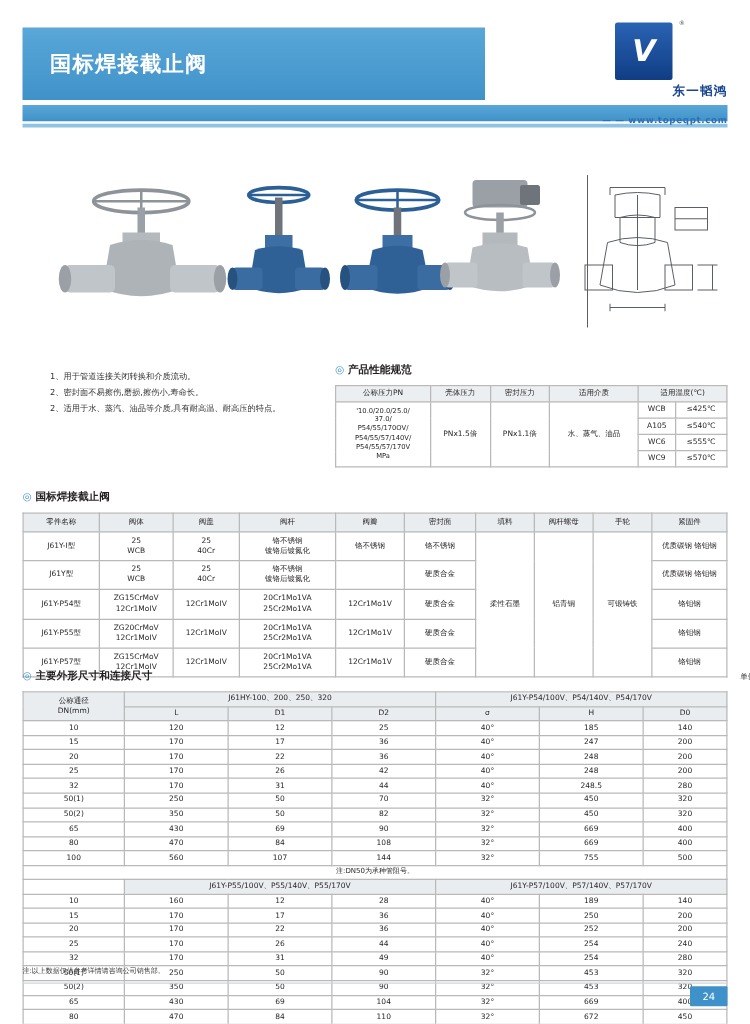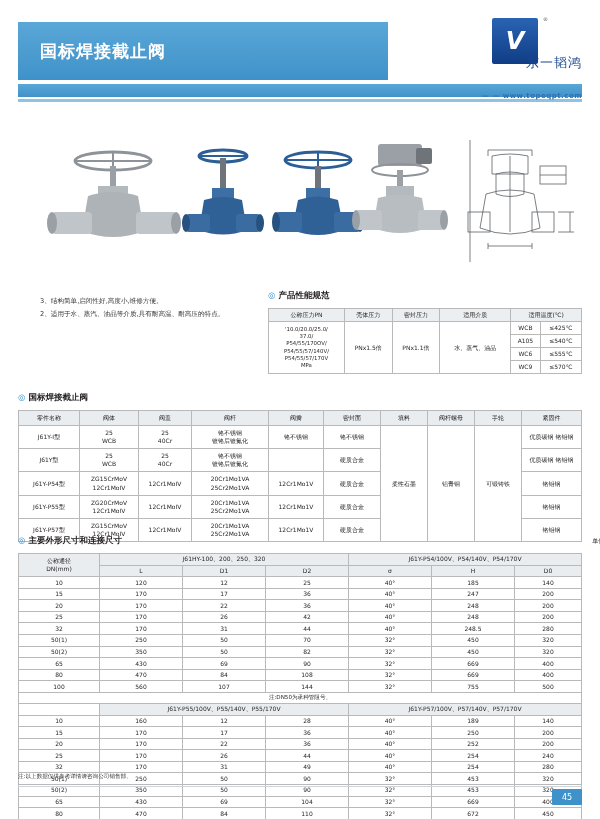--- a/index.html
+++ b/index.html
@@ -18,21 +18,21 @@
     background:linear-gradient(180deg,#5aa7d8 0%,#3f92c9 100%);}
   .hdr-title{position:absolute;left:40px;top:40px;font-size:17px;font-weight:bold;color:#fff;letter-spacing:1px;}
   .hdr-stripe{position:absolute;left:18px;top:84px;width:564px;height:13px;
     background:linear-gradient(180deg,#5aa7d8 0%,#3f92c9 100%);}
   .hdr-stripe2{position:absolute;left:18px;top:99px;width:564px;height:3px;background:#8fc3e4;}
   .logo-sq{position:absolute;right:62px;top:18px;width:46px;height:46px;background:#1a4f9c;
     background:linear-gradient(180deg,#2a63b3 0%,#103d85 100%);border-radius:2px;}
   .logo-v{position:absolute;right:62px;top:18px;width:46px;height:46px;
     display:flex;align-items:center;justify-content:center;color:#fff;font-size:24px;font-style:italic;font-weight:bold;}
   .logo-r{position:absolute;right:52px;top:16px;font-size:5px;color:#555;}
-  .logo-cn{position:absolute;right:18px;top:54px;font-size:13px;font-weight:normal;color:#17458f;letter-spacing:1px;}
+  .logo-cn{position:absolute;right:18px;top:66px;font-size:10px;font-weight:bold;color:#17458f;letter-spacing:1px;}
   .logo-url{position:absolute;right:18px;top:92px;font-size:7px;color:#2f6fb5;letter-spacing:.5px;font-weight:bold;}
 
   
   .prodimgs{position:absolute;left:18px;top:126px;width:564px;height:152px;}
 
   
   .sec-h{font-size:8.5px;font-weight:bold;color:#231f20;}
   .sec-h .dot{color:#3f92c9;}
 
   
@@ -155,21 +155,22 @@
         <path d="M470 120 l44 0"></path>
         <path d="M470 117 l0 6 m44 -6 l0 6"></path>
         <rect x="522" y="40" width="26" height="18"></rect>
         <line x1="522" y1="49" x2="548" y2="49"></line>
       </g>
     </svg>
   </div>
 
   <div class="features">
     <div class="feat-list">
-      <div>3、结构简单,启闭性好,高度小,维修方便。</div>
+      <div>1、用于管道连接关闭转换和介质流动。</div>
+      <div>2、密封面不易擦伤,磨损,擦伤小,寿命长。</div>
       <div>2、适用于水、蒸汽、油品等介质,具有耐高温、耐高压的特点。</div>
     </div>
   </div>
 
   <div class="specwrap">
     <div class="sec-h">
       <span class="dot">◎ </span><span>产品性能规范</span>
     </div>
     <table class="spec">
       <tbody>
@@ -491,14 +492,14 @@
             <td>672</td>
             <td>450</td>
           </tr>
 
     </tbody>
       </table>
   </div>
 
   <div class="footnote">注:以上数据仅供参考详情请咨询公司销售部。</div>
   <div class="footline"></div>
-  <div class="pagenum">45</div>
+  <div class="pagenum">24</div>
 </div>
 
 </body></html>

